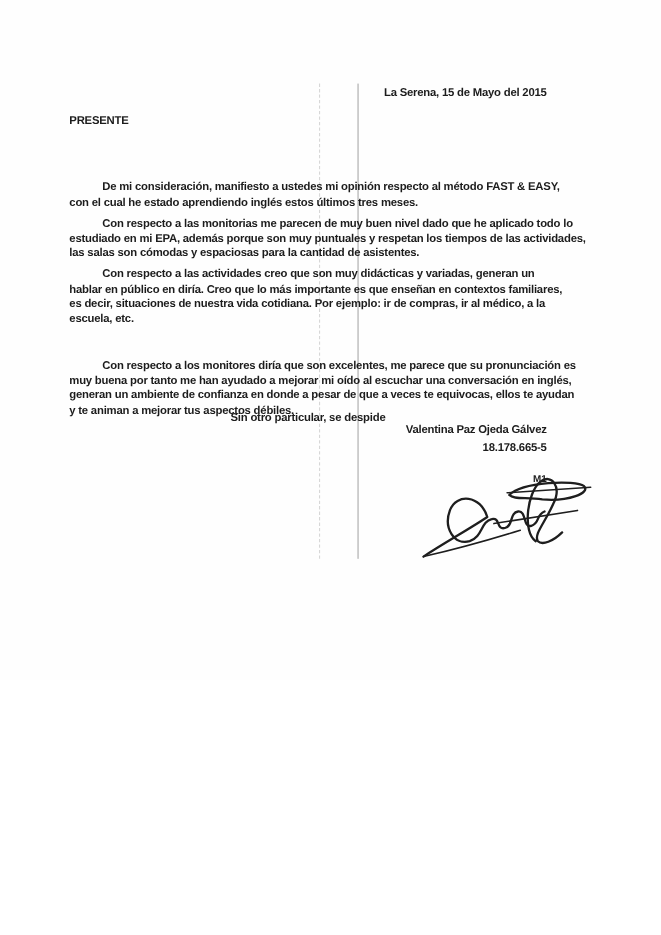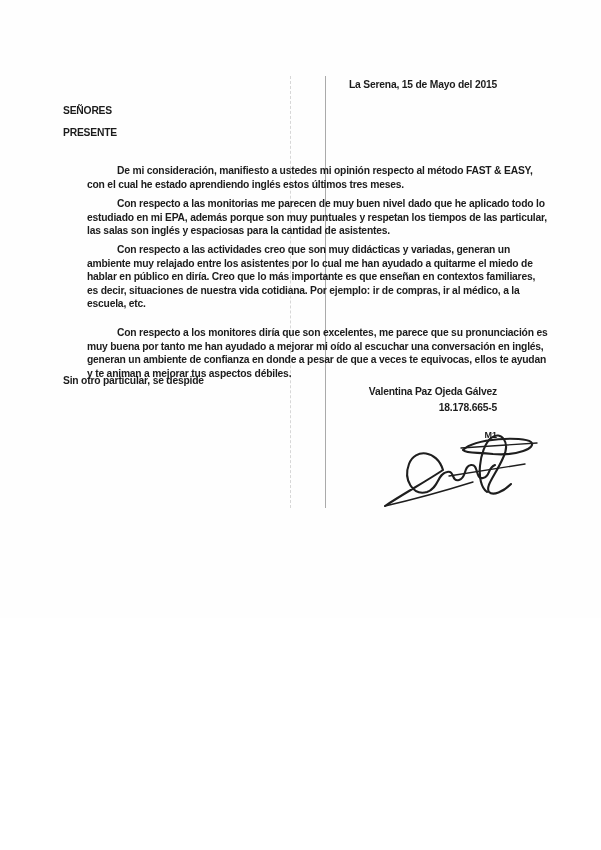--- a/index.html
+++ b/index.html
@@ -20,23 +20,23 @@
   .txt {
     font-size:10.3px;
     font-weight:600;
     letter-spacing:-0.2px;
     color:#1c1c1c;
   }
   .date-line { top:79px; text-align:right; }
   .addr { line-height:22px; }
   .addr-line { height:22px; }
   .para { line-height:13.5px; }
-  .para .line { white-space:nowrap;margin-left:24px; }
+  .para .line { white-space:nowrap; }
   .para .indent { padding-left:30px; }
-  .closing-line { top:375px; }
+  .closing-line { top:375px;text-align:center; }
   .signer-name { top:386px; text-align:right; }
   .signer-id { top:402px; text-align:right; }
   .sig-annotation { top:430px; text-align:right; font-size:9px; font-weight:700; letter-spacing:0; }
   
   .scan-line-dark {
     position:absolute; left:325px; top:76px; width:1px; height:432px;
     background:#9b9b9b; opacity:0.85;
   }
   .scan-line-light {
     position:absolute; left:290px; top:76px; width:0px; height:432px;
@@ -56,38 +56,36 @@
 <body>
 
 <div class="page">
 
   <div class="scan-line-light"></div>
   <div class="scan-line-dark"></div>
 
   <div class="abs txt date-line">La Serena, 15 de Mayo del 2015</div>
 
   <div class="abs txt addr" style="top:100px;">
-    <div class="addr-line">SEÑORES</div>
     <div class="addr-line">PRESENTE</div>
   </div>
 
   <div class="abs txt para" style="top:164px;">
     <div class="line indent">De mi consideración, manifiesto a ustedes mi opinión respecto al método FAST &amp; EASY,</div>
     <div class="line">con el cual he estado aprendiendo inglés estos últimos tres meses.</div>
   </div>
 
   <div class="abs txt para" style="top:197px;">
     <div class="line indent">Con respecto a las monitorias me parecen de muy buen nivel dado que he aplicado todo lo</div>
-    <div class="line">estudiado en mi EPA, además porque son muy puntuales y respetan los tiempos de las particular,</div>
-    <div class="line">las salas son inglés y espaciosas para la cantidad de asistentes.</div>
+    <div class="line">estudiado en mi EPA, además porque son muy puntuales y respetan los tiempos de las actividades,</div>
+    <div class="line">las salas son cómodas y espaciosas para la cantidad de asistentes.</div>
   </div>
 
   <div class="abs txt para" style="top:243px;">
     <div class="line indent">Con respecto a las actividades creo que son muy didácticas y variadas, generan un</div>
-    <div class="line">ambiente muy relajado entre los asistentes por lo cual me han ayudado a quitarme el miedo de</div>
     <div class="line">hablar en público en diría. Creo que lo más importante es que enseñan en contextos familiares,</div>
     <div class="line">es decir, situaciones de nuestra vida cotidiana. Por ejemplo: ir de compras, ir al médico, a la</div>
     <div class="line">escuela, etc.</div>
   </div>
 
   <div class="abs txt para" style="top:326px;">
     <div class="line indent">Con respecto a los monitores diría que son excelentes, me parece que su pronunciación es</div>
     <div class="line">muy buena por tanto me han ayudado a mejorar mi oído al escuchar una conversación en inglés,</div>
     <div class="line">generan un ambiente de confianza en donde a pesar de que a veces te equivocas, ellos te ayudan</div>
     <div class="line">y te animan a mejorar tus aspectos débiles.</div>

